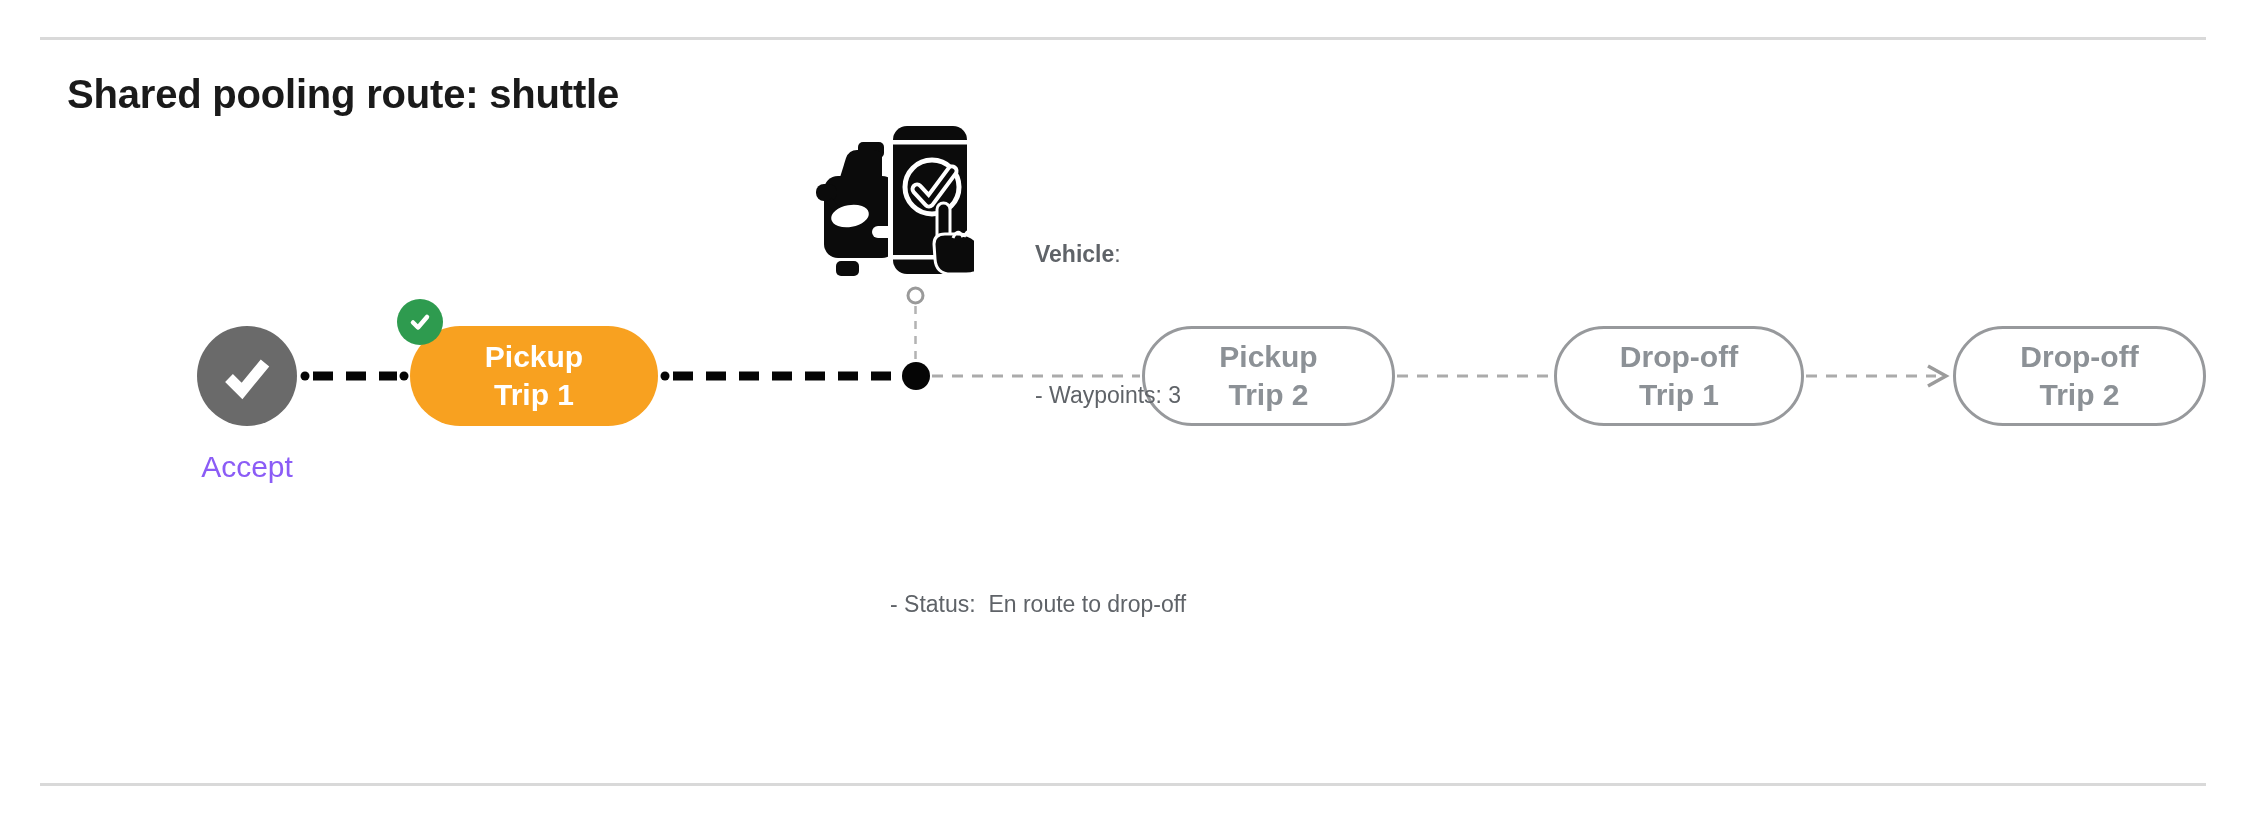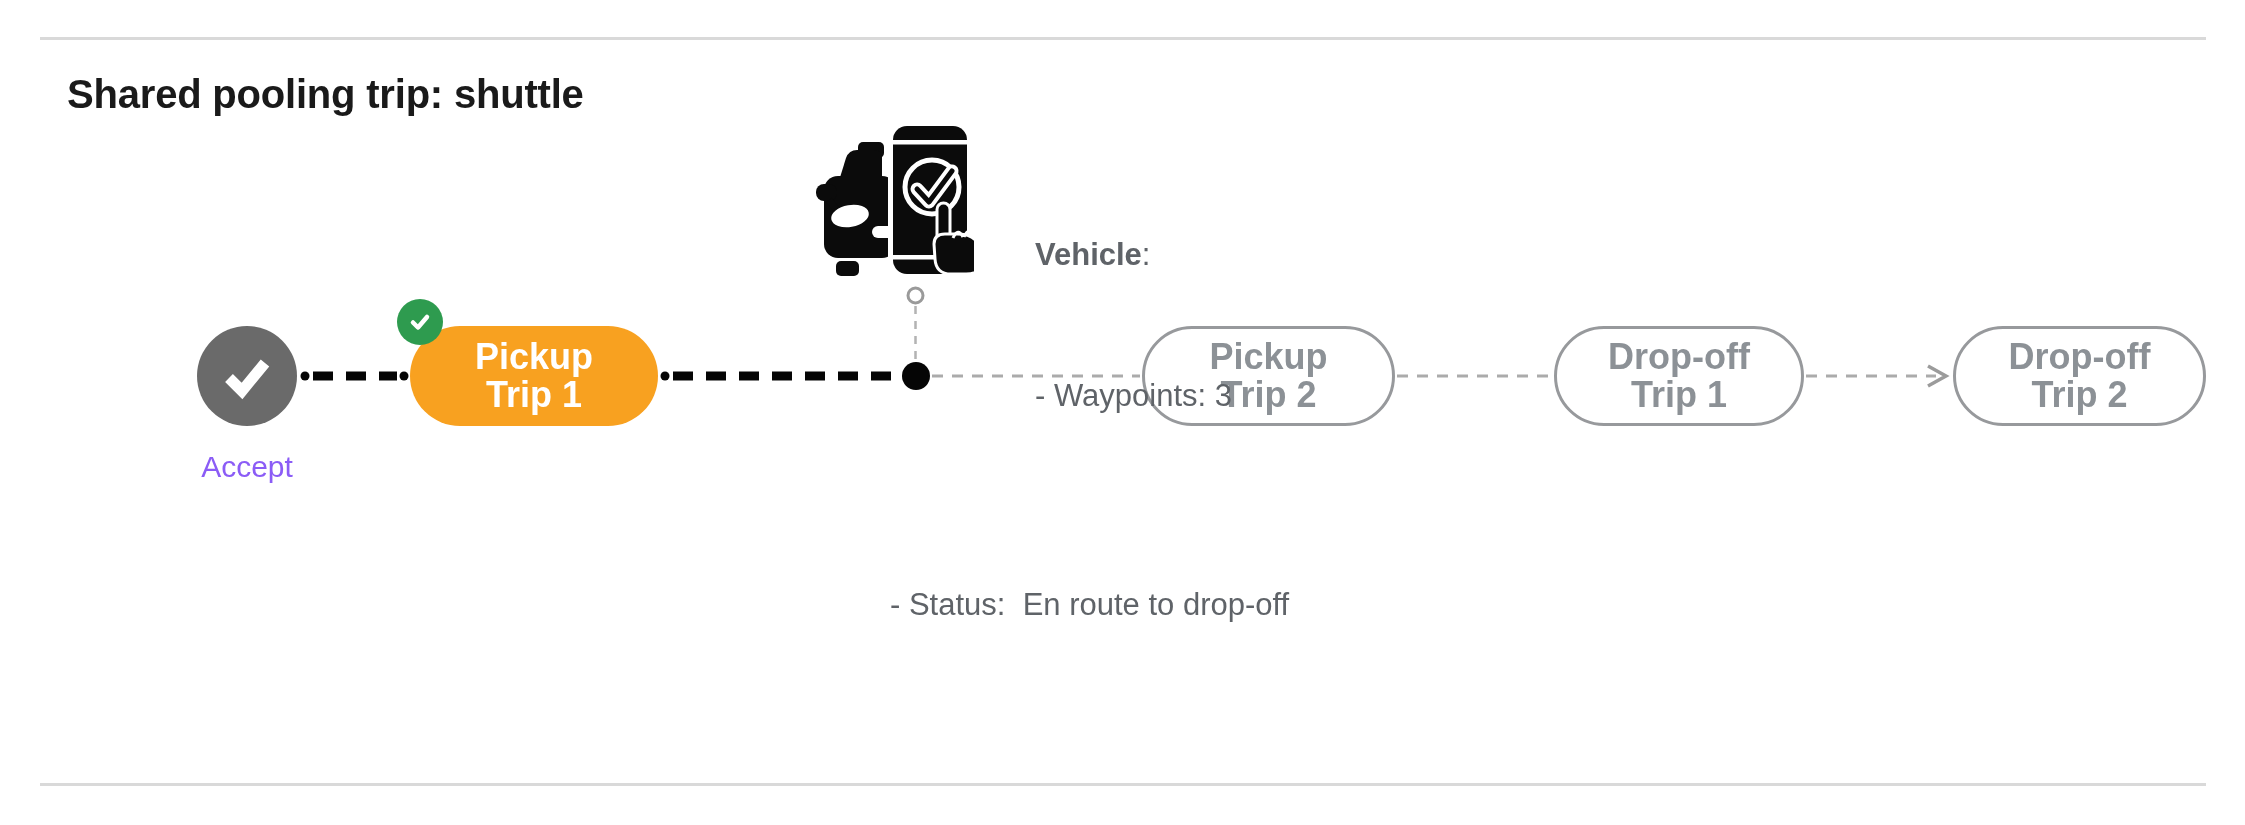--- a/index.html
+++ b/index.html
@@ -25,47 +25,47 @@
     border-radius:50%;background:#6A6A6A;
     display:flex;align-items:center;justify-content:center;
   }
   .node-label{
     position:absolute;left:87px;top:446px;width:320px;
     text-align:center;font-size:30px;line-height:41px;color:#8b5cf6;
   }
   .pill{
     position:absolute;top:326px;height:100px;border-radius:52px;
     display:flex;flex-direction:column;justify-content:center;
-    font-weight:700;font-size:36px;line-height:38px;text-align:center;
+    font-weight:700;font-size:30px;line-height:38px;text-align:center;
     box-sizing:border-box;white-space:nowrap;
   }
   .pill-active{left:410px;width:248px;background:#F8A120;color:#ffffff;}
   .pill-upcoming{background:#ffffff;border:3px solid #97999C;color:#8C9196;}
   .pill-2{left:1142px;width:253px;}
   .pill-3{left:1554px;width:250px;}
   .pill-4{left:1953px;width:253px;}
   .badge{
     position:absolute;left:397px;top:299px;width:46px;height:46px;border-radius:50%;
     background:#2E9B4F;display:flex;align-items:center;justify-content:center;
   }
   .vehicle-icon{position:absolute;left:816px;top:124px;}
-  .ann{position:absolute;color:#5F6368;font-size:31px;line-height:47px;white-space:pre;}
+  .ann{position:absolute;color:#5F6368;font-size:23px;line-height:47px;white-space:pre;}
   .ann .b{font-weight:700;}
   .ann-vehicle{left:1035px;top:137px;}
   .ann-trips{left:890px;top:487px;}
 </style>
 </head>
 <body>
 
 <div class="canvas">
 
   <div class="rule rule-top"></div>
   <div class="rule rule-bottom"></div>
 
-  <div class="title">Shared pooling trip: shuttle</div>
+  <div class="title">Shared pooling route: shuttle</div>
 
   <svg class="connectors" width="2245" height="825" viewBox="0 0 2245 825">
 
     <circle cx="305" cy="376" r="4.5" fill="#050505"></circle>
     <line x1="313" y1="376" x2="397" y2="376" stroke="#050505" stroke-width="9" stroke-dasharray="20 13"></line>
     <circle cx="404" cy="376" r="4.5" fill="#050505"></circle>
 
     <circle cx="665" cy="376" r="4.5" fill="#050505"></circle>
     <line x1="673" y1="376" x2="893" y2="376" stroke="#050505" stroke-width="9" stroke-dasharray="20 13"></line>
 

